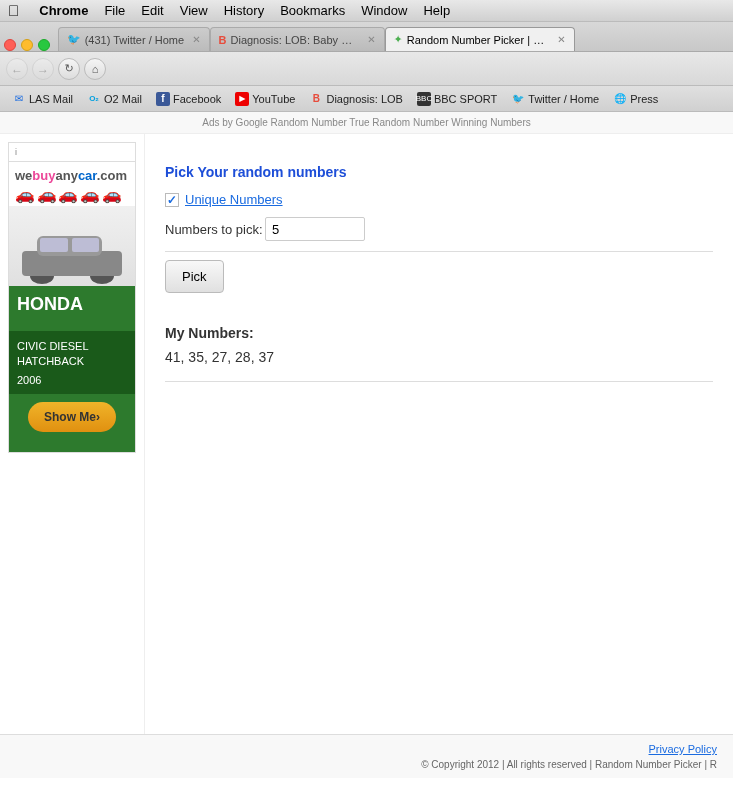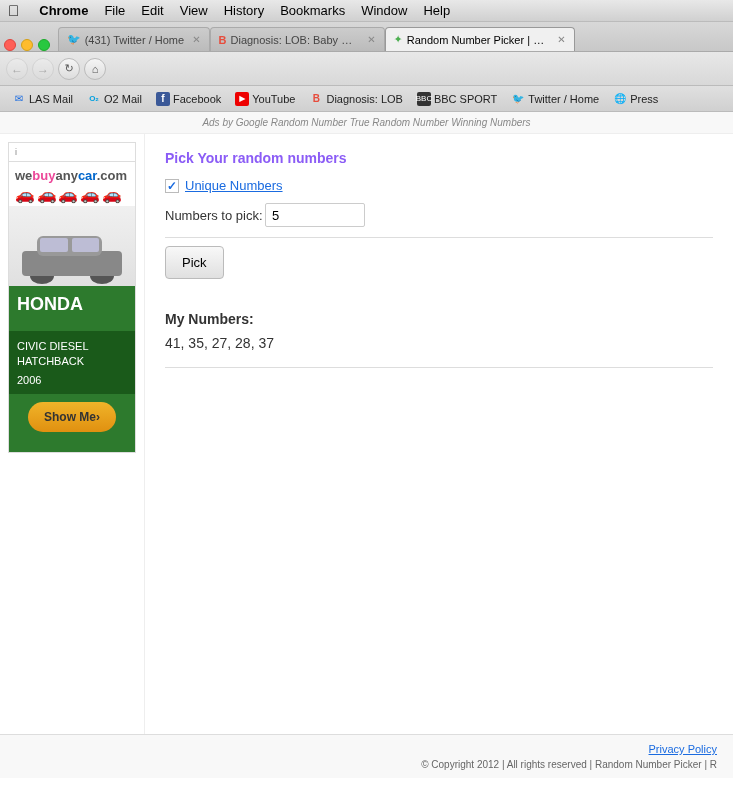--- a/index.html
+++ b/index.html
@@ -126,21 +126,20 @@
     
     .ad-banner-top {
       background: #f8f8f8;
       height: 22px;
       display: flex;
       align-items: center;
       justify-content: center;
       font-size: 10px;
       color: #888;
       border-bottom: 1px solid #eee;
-      font-style: italic;
     }
 
     
     .main-layout {
       display: flex;
       min-height: 600px;
     }
 
     
     .left-ad {
@@ -219,22 +218,23 @@
       text-transform: uppercase;
       letter-spacing: 1px;
       margin-bottom: 16px;
       padding-bottom: 8px;
       border-bottom: 1px solid #ddd;
     }
 
     .section-title {
       font-size: 14px;
       font-weight: bold;
-      color: #8b5cf6;
+      color: #1d4ed8;
       margin-bottom: 12px;
+      margin-top: 14px;
     }
 
     .form-row {
       display: flex;
       align-items: center;
       margin-bottom: 10px;
       font-size: 13px;
     }
 
     .form-label {

